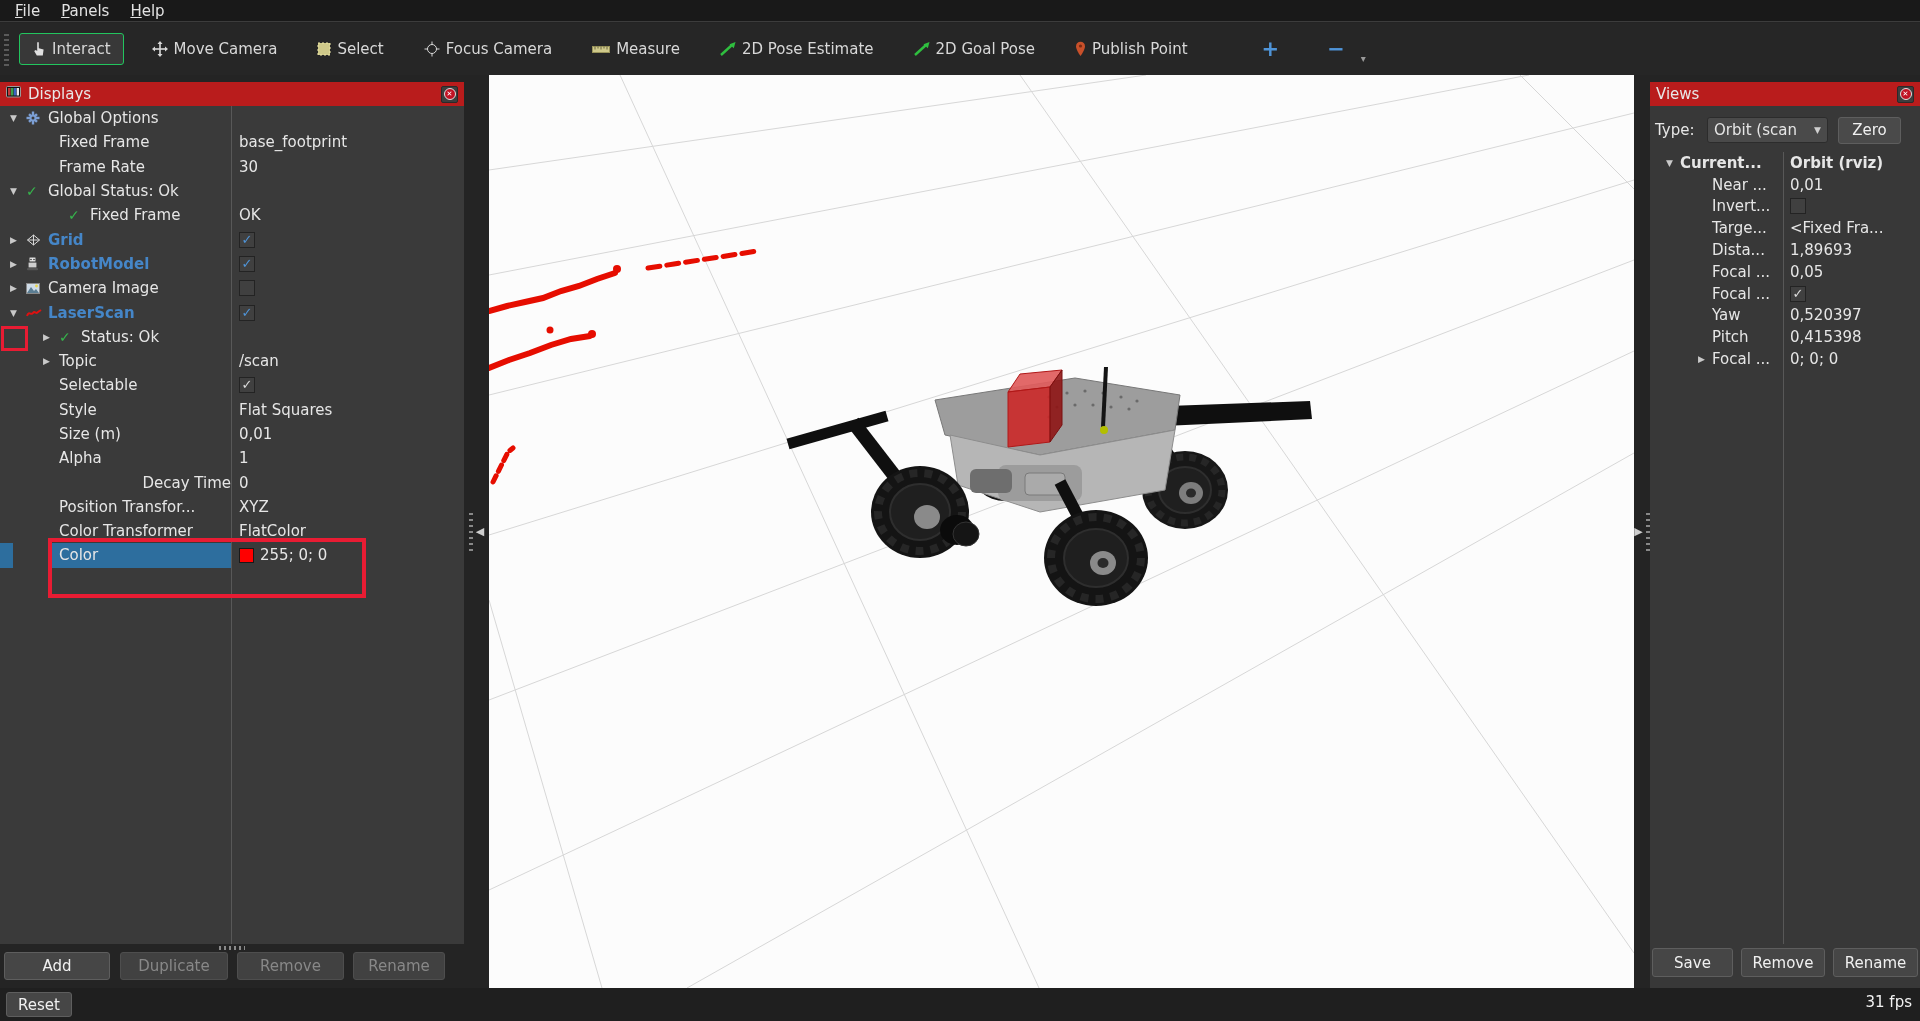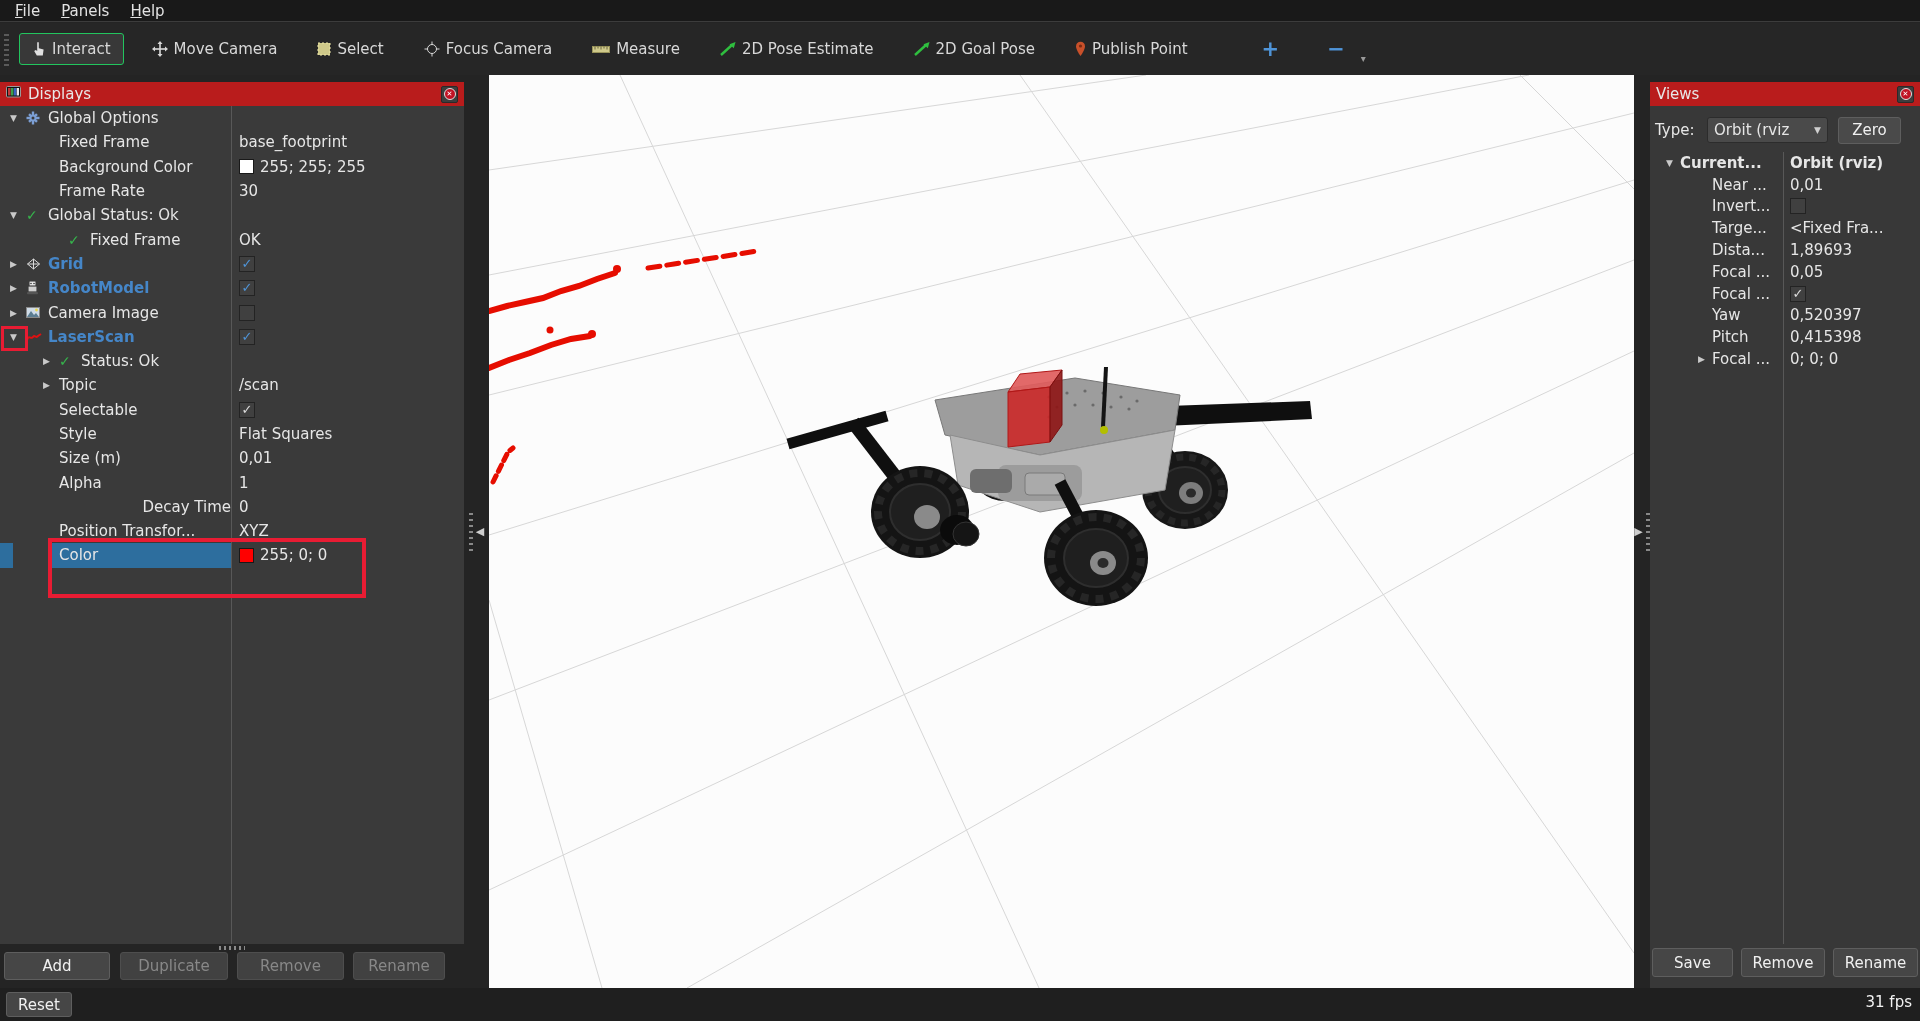--- a/index.html
+++ b/index.html
@@ -235,30 +235,20 @@
               <span class="arrow"></span>
               <span class="tname ">Fixed Frame</span>
             </div>
             <div class="tvalue">
               <span>base_footprint</span>
             </div>
           </div>
           <div class="trow">
             <div class="tlabel" style="padding-left: 43px;">
               <span class="arrow"></span>
-              <span class="tname ">Background Color</span>
-            </div>
-            <div class="tvalue">
-              <span class="swatch" style="background:#ffffff"></span>
-              <span>255; 255; 255</span>
-            </div>
-          </div>
-          <div class="trow">
-            <div class="tlabel" style="padding-left: 43px;">
-              <span class="arrow"></span>
               <span class="tname ">Frame Rate</span>
             </div>
             <div class="tvalue">
               <span>30</span>
             </div>
           </div>
           <div class="trow">
             <div class="tlabel" style="padding-left: 10px;">
               <span class="arrow">▼</span>
               <span class="nicon">
@@ -413,20 +403,29 @@
               <span>0</span>
             </div>
           </div>
           <div class="trow">
             <div class="tlabel" style="padding-left: 43px;">
               <span class="arrow"></span>
               <span class="tname ">Position Transfor...</span>
             </div>
             <div class="tvalue">
               <span>XYZ</span>
+            </div>
+          </div>
+          <div class="trow">
+            <div class="tlabel" style="padding-left: 43px;">
+              <span class="arrow"></span>
+              <span class="tname ">Color Transformer</span>
+            </div>
+            <div class="tvalue">
+              <span>FlatColor</span>
             </div>
           </div>
           <div class="trow sel">
             <div class="tlabel" style="padding-left: 43px;">
               <span class="arrow"></span>
               <span class="tname ">Color</span>
             </div>
             <div class="tvalue">
               <span class="swatch" style="background:#ff0000"></span>
               <span>255; 0; 0</span>
@@ -537,21 +536,21 @@
     <div class="panel" id="views-panel">
       <div class="panel-header">
         <span>Views</span>
         <span class="panel-close">
             <span class="close-dot">✕</span>
           </span>
       </div>
       <div class="type-row">
         <span>Type:</span>
         <div class="dropdown">
-          <span>Orbit (rviz</span>
+          <span>Orbit (scan</span>
           <span class="dd-arrow">▼</span>
         </div>
         <button class="zero-btn">Zero</button>
       </div>
       <div id="views-tree">
         <div class="col-sep"></div>
       <div class="vrow">
             <div class="vlabel vbold" style="padding-left: 16px;">
               <span class="arrow">▼</span>
               <span>Current...</span>

